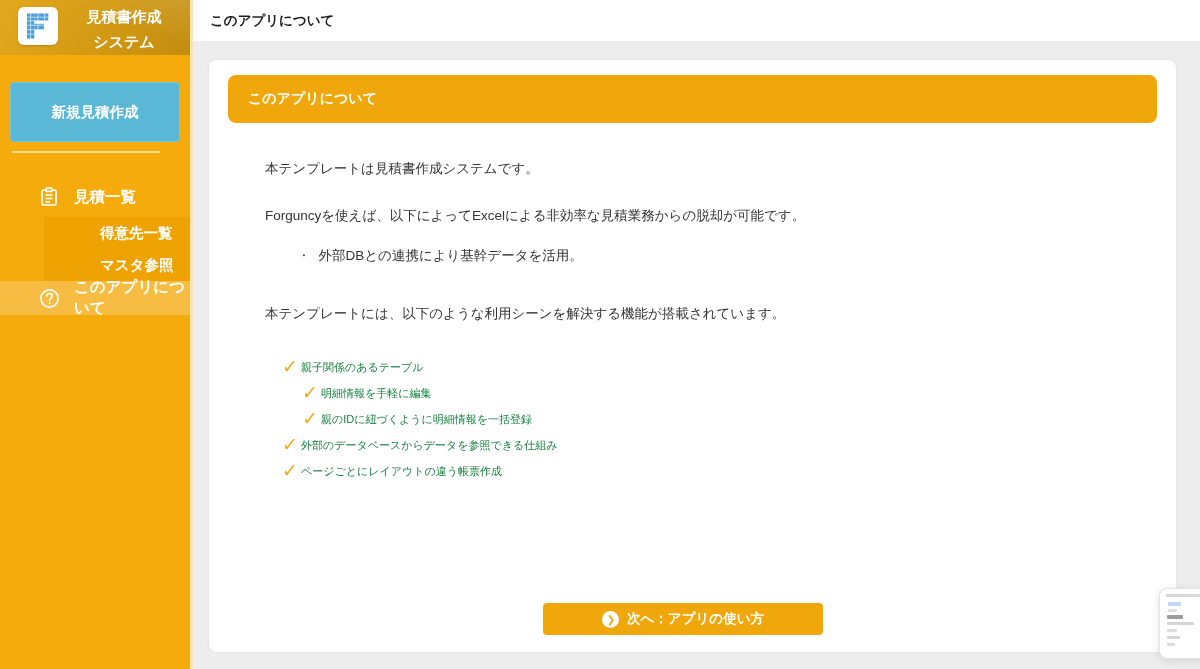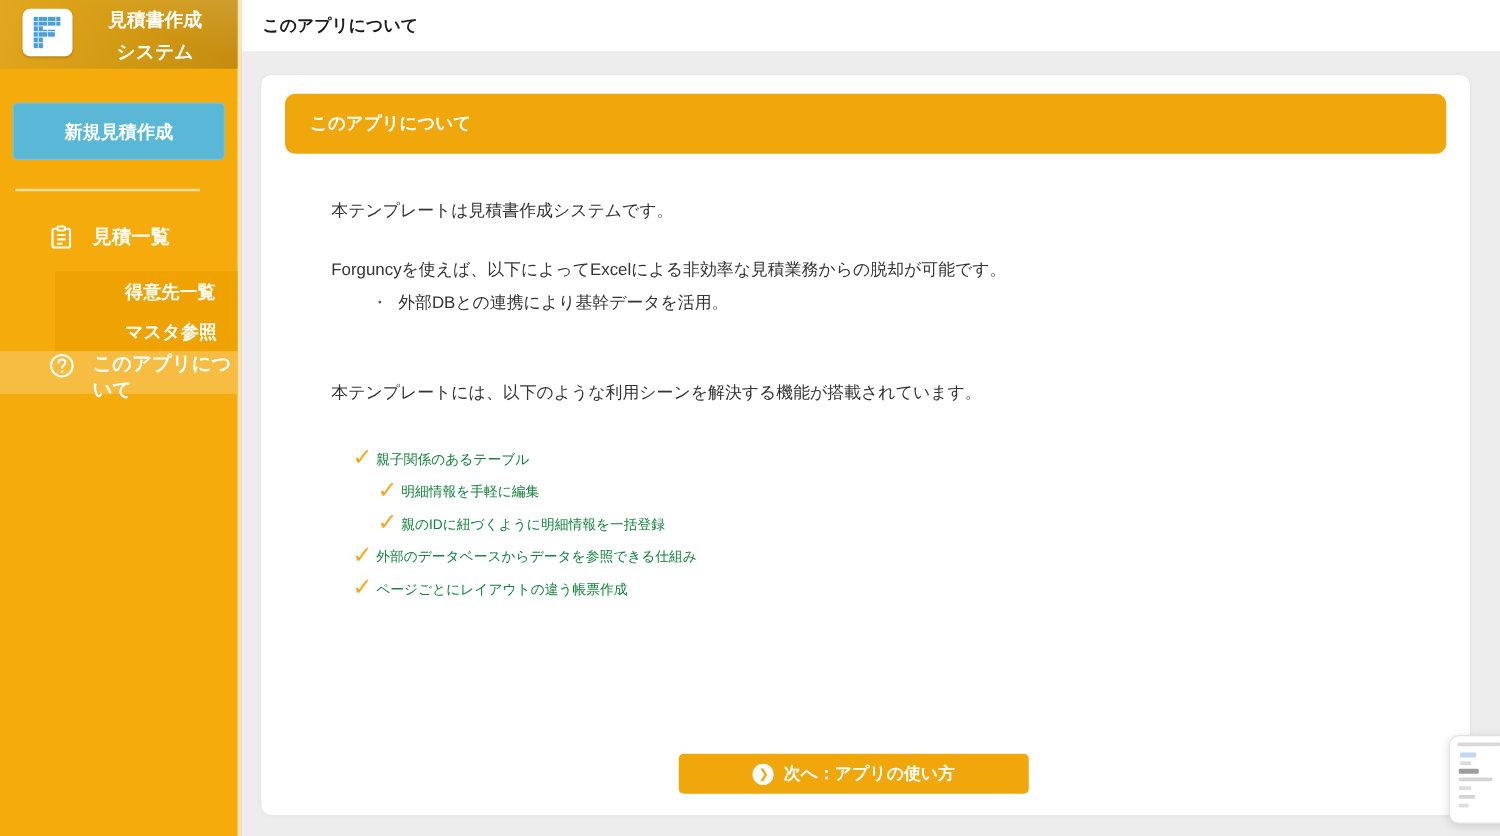--- a/index.html
+++ b/index.html
@@ -12,28 +12,28 @@
              background:#F5AB0B; border-right:3px solid #FAE3BC; z-index:2; }
   .sidebar-header { position:absolute; left:0; top:0; width:100%; height:55px;
       background:
         linear-gradient(200deg, rgba(255,255,255,0.12) 0%, rgba(255,255,255,0) 40%),
         linear-gradient(115deg, #E2A81F 0%, #D39A13 52%, #C28C0F 100%); }
   .logo { position:absolute; left:18px; top:7px; width:40px; height:38px; background:#fff;
           border-radius:6px; display:flex; align-items:center; justify-content:center;
           box-shadow:0 1px 2px rgba(0,0,0,0.15); }
   .app-title { position:absolute; left:60px; top:4px; width:128px; text-align:center;
                color:#fff; font-size:15px; font-weight:700; line-height:25px; }
-  .new-quote { position:absolute; left:10px; top:82px; width:170px; height:46px;
+  .new-quote { position:absolute; left:10px; top:82px; width:170px; height:60px;
                background:#5AB8D6; border:1px solid #74C5DE; border-radius:4px;
                color:#fff; font-size:14.5px; font-weight:600; cursor:pointer;
                font-family:inherit; }
   .divider { position:absolute; left:12px; top:151px; width:148px; height:2px;
              background:rgba(255,255,255,0.6); }
   .nav { position:absolute; left:0; top:179px; width:100%; }
-  .menu-item { height:36px; display:flex; align-items:flex-start; padding-left:38px;
+  .menu-item { height:36px; display:flex; align-items:center; padding-left:38px;
                color:#fff; font-weight:700; font-size:15.5px; cursor:pointer; position:relative; }
   .menu-item .mi { width:22px; height:22px; margin-right:14px; display:flex;
                    align-items:center; justify-content:center; flex:0 0 22px; }
   .chev { position:absolute; right:18px; top:50%; transform:translateY(-54%); opacity:.85; }
   .submenu { background:#EFA303; margin-top:2px;margin-left:44px; }
   .submenu-item { height:32px; display:flex; align-items:center; padding-left:56px;
                   color:#fff; font-weight:600; font-size:14.5px; cursor:pointer; }
   .menu-item.active { background:#F7BD42; height:34px; }
 
   
@@ -45,21 +45,21 @@
   .content { position:absolute; left:193px; top:41px; width:1007px; height:628px; background:#EDEDED; }
   .card { position:absolute; left:16px; top:19px; width:967px; height:592px;
           background:#fff; border-radius:8px; box-shadow:0 0 4px rgba(0,0,0,0.05); }
   .panel-header { position:absolute; left:19px; top:15px; width:929px; height:48px;
                   background:#F0A70C; border-radius:8px; }
   .panel-header span { position:absolute; left:20px; top:0; height:48px; display:flex;
                        align-items:center; color:#fff; font-size:14px; font-weight:700; }
   .p { position:absolute; left:56px; font-size:13.5px; color:#333; white-space:nowrap; }
   .p1 { top:100px; } .p2 { top:147px; } .p3 { top:245px;font-family:Liberation Mono, monospace; }
   .bullet { position:absolute; left:88px; font-size:13.5px; color:#333; white-space:nowrap; }
-  .b1 { top:173px; } .b2 { top:200px; }
+  .b1 { top:187px; } .b2 { top:200px; }
   .bullet .dot { margin-right:8px; color:#555; }
   .check { position:absolute; display:flex; align-items:center; height:20px; white-space:nowrap; }
   .check .mark { color:#F5A81C; font-size:19px; font-weight:700; margin-right:3px; line-height:20px; }
   .check .lbl { font-size:11px; color:#15803d; }
   .lvl0 { left:73px; } .lvl1 { left:93px; }
   .c0 { top:297px; } .c1 { top:323px; } .c2 { top:349px; } .c3 { top:375px; } .c4 { top:401px; }
   .next-btn { position:absolute; left:334px; top:543px; width:280px; height:32px;
               background:#F0A70C; border:none; border-radius:4px; color:#fff;
               font-size:13.5px; font-weight:700; display:flex; align-items:center;
               justify-content:center; gap:8px; cursor:pointer; font-family:inherit; }

